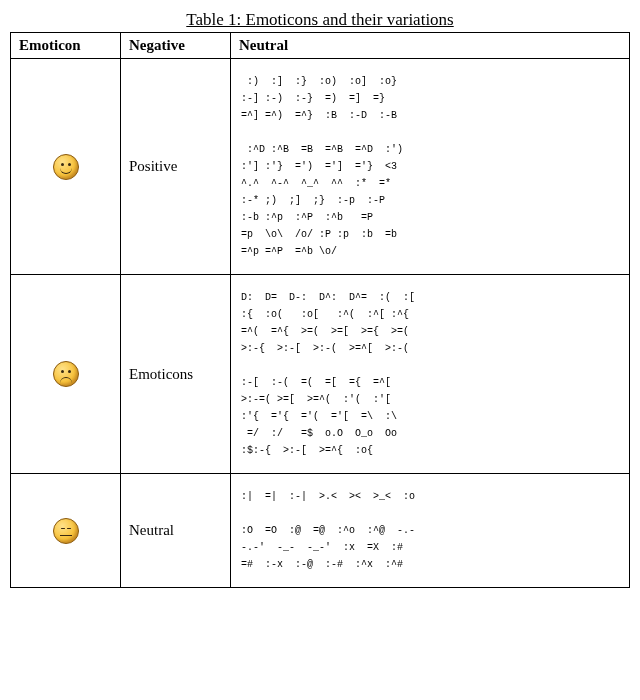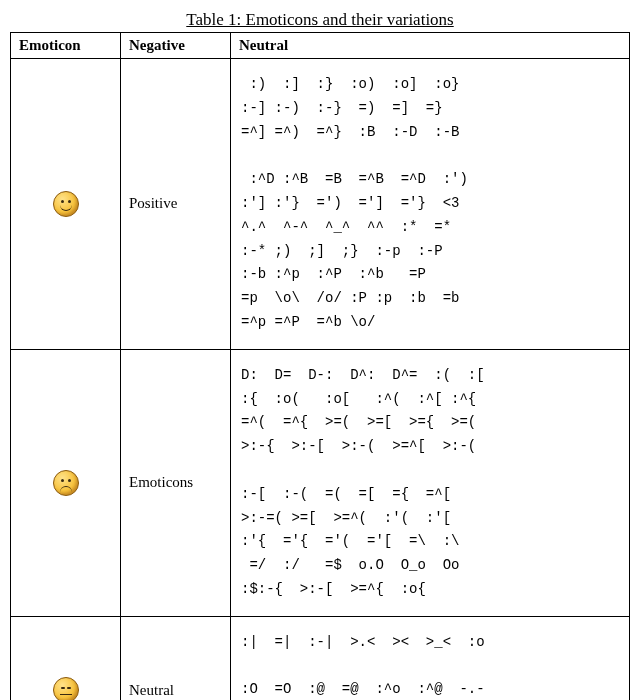--- a/index.html
+++ b/index.html
@@ -36,21 +36,21 @@
   }
   col.c-emo { width: 110px; }
   col.c-pol { width: 110px; }
   col.c-sym {}
   .emoji-cell {
     text-align: center;
     vertical-align: middle;
   }
   .symbols {
     font-family: "Courier New", Courier, monospace;
-    font-size: 14px;
+    font-size: 10px;
     white-space: pre;
     line-height: 1.7;
     padding: 14px 10px;
   }
   .face {
     width: 24px; height: 24px;
     border-radius: 50%;
     background: radial-gradient(circle at 35% 30%, #ffe28a 0%, #f7c23c 55%, #d78b1a 100%);
     border: 1px solid #8a5a10;
     position: relative;

